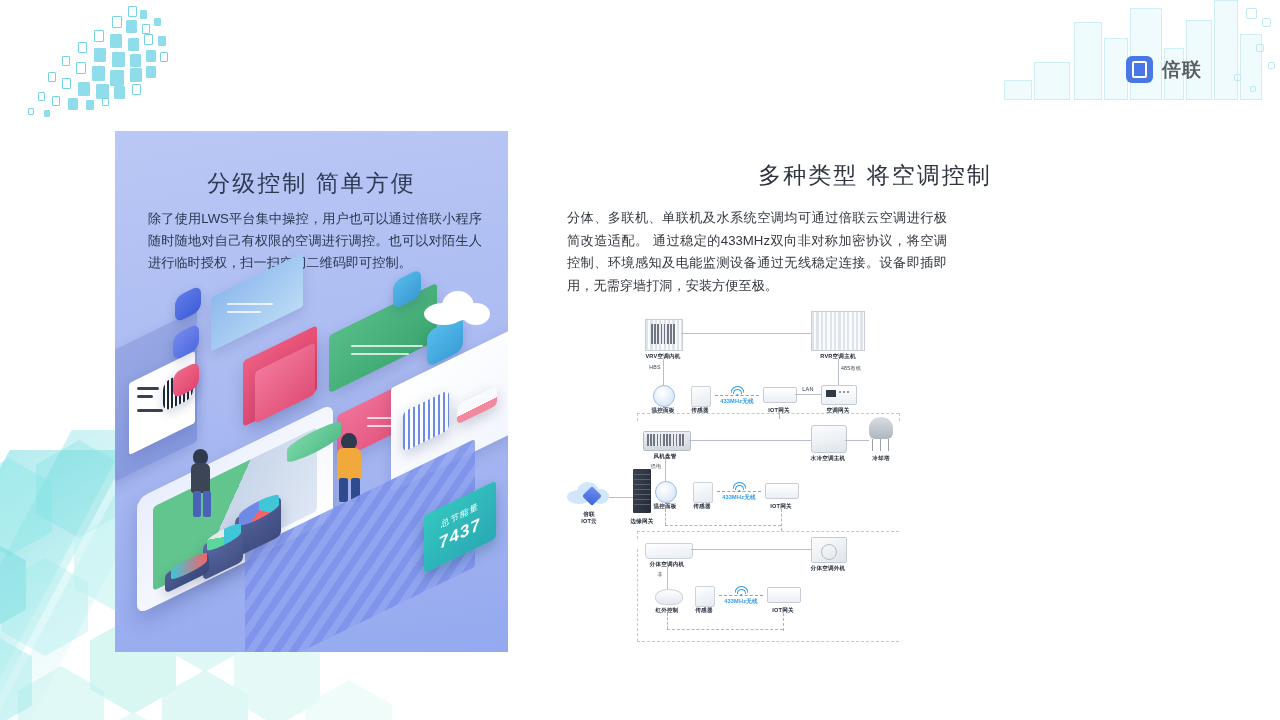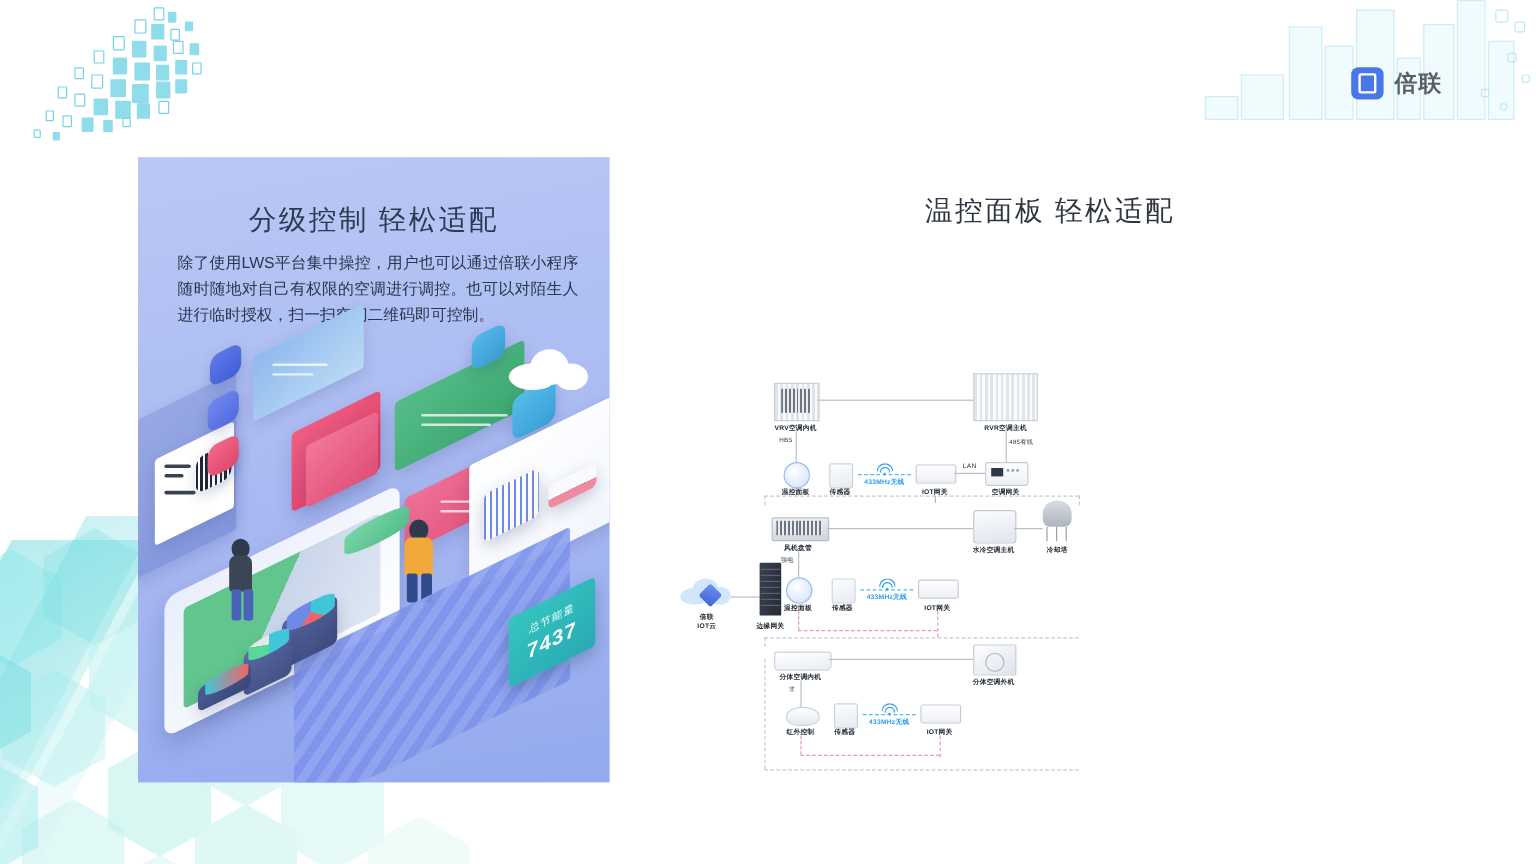--- a/index.html
+++ b/index.html
@@ -286,21 +286,21 @@
 <div class="header">
   <div class="brand">
     <span class="brand-mark">
       <span class="inner"></span>
     </span>
     <span class="brand-name">倍联</span>
   </div>
 </div>
 
 <div class="left-card">
-  <div class="lc-title">分级控制 轻松适配</div>
+  <div class="lc-title">分级控制 简单方便</div>
   <div class="lc-body">除了使用LWS平台集中操控，用户也可以通过倍联小程序随时随地对自己有权限的空调进行调控。也可以对陌生人进行临时授权，扫一扫空间二维码即可控制。</div>
 
   <div class="illus">
 
     <div class="scr" style="left:-6px;top:50px;width:88px;height:132px;background:linear-gradient(160deg,#98a8e4,#8497de);"></div>
     <div class="scr" style="left:14px;top:86px;width:66px;height:72px;background:#ffffff;"></div>
     <div class="line-w" style="left:22px;top:106px;width:22px;background:#3a4252;height:3px;"></div>
     <div class="line-w" style="left:22px;top:114px;width:16px;background:#3a4252;height:3px;"></div>
     <div class="line-w" style="left:22px;top:128px;width:26px;background:#3a4252;height:3px;"></div>
     <div class="tile" style="left:48px;top:94px;width:30px;height:30px;background:repeating-linear-gradient(90deg,#1d2736 0 2px,#fff 2px 4px);"></div>
@@ -368,21 +368,22 @@
     <div class="wifi-arc" style="left:306px;top:258px;width:16px;height:16px;"></div>
 
     <div class="kpi">
       <span class="k-lbl">总节能量</span>
       <span class="k-val">7437</span>
     </div>
   </div>
 </div>
 
 <div class="right-col">
-  <div class="rc-title">温控面板 轻松适配</div>
+  <div class="rc-title">多种类型 将空调控制</div>
+  <div class="rc-body">分体、多联机、单联机及水系统空调均可通过倍联云空调进行极简改造适配。 通过稳定的433MHz双向非对称加密协议，将空调控制、环境感知及电能监测设备通过无线稳定连接。设备即插即用，无需穿墙打洞，安装方便至极。</div>
 
   <div class="diagram">
 
     <div class="dash-h" style="left:82px;top:110px;width:262px;"></div>
     <div class="dash-v" style="left:82px;top:110px;height:8px;"></div>
     <div class="dash-v" style="left:344px;top:110px;height:8px;"></div>
     <div class="dash-h" style="left:82px;top:228px;width:262px;"></div>
     <div class="dash-v" style="left:82px;top:228px;height:8px;"></div>
     <div class="dash-h" style="left:82px;top:338px;width:262px;"></div>
     <div class="dash-v" style="left:82px;top:246px;height:92px;"></div>

